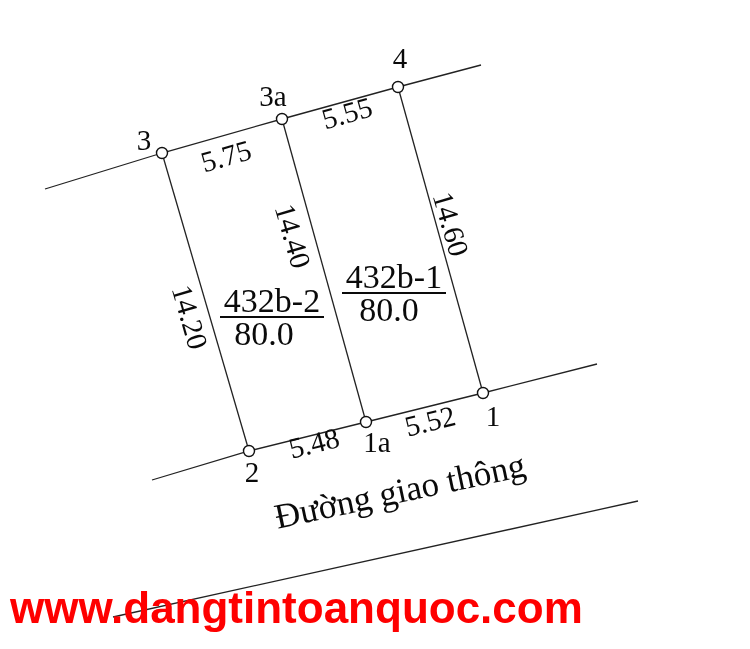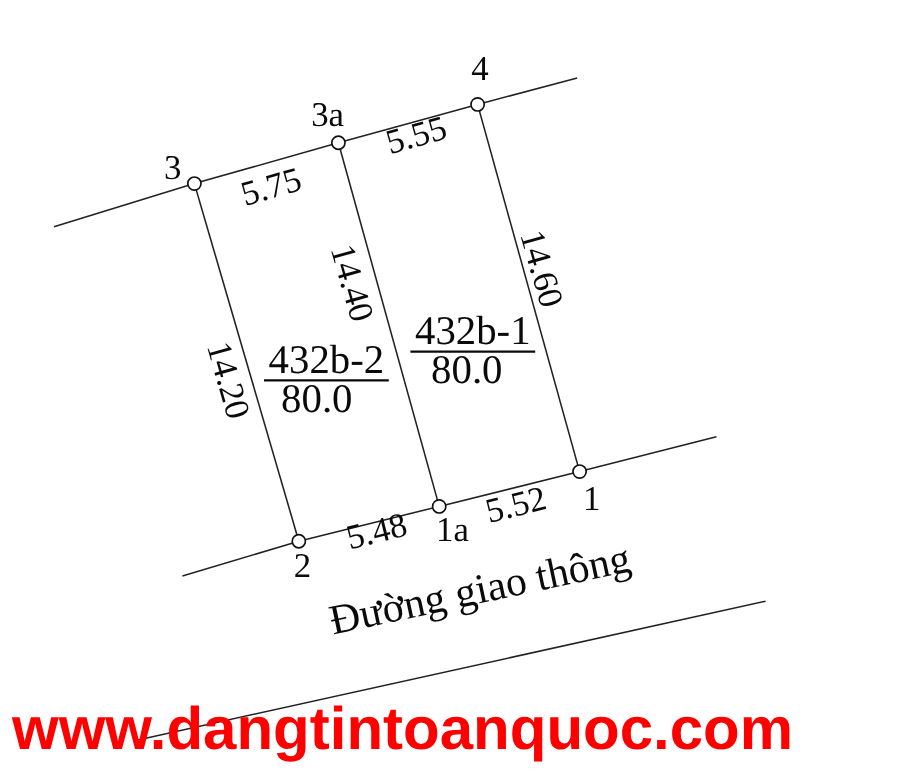--- a/index.html
+++ b/index.html
@@ -38,21 +38,21 @@
   .dim     { font-size: 29px; }
   .parcel  { font-size: 34px; }
   .road    { font-size: 35px; }
   svg line.underline { stroke: #0a0a0a; stroke-width: 2; }
   .watermark {
     position: absolute;
     left: 10px;
     top: 581px;
     font-family: "Liberation Sans", sans-serif;
     font-weight: bold;
-    font-size: 50px;
+    font-size: 44px;
     line-height: 53px;
     letter-spacing: 0px;
     color: #fe0000;
     white-space: nowrap;
   }
 </style>
 </head>
 <body>
 
 <div class="stage">

